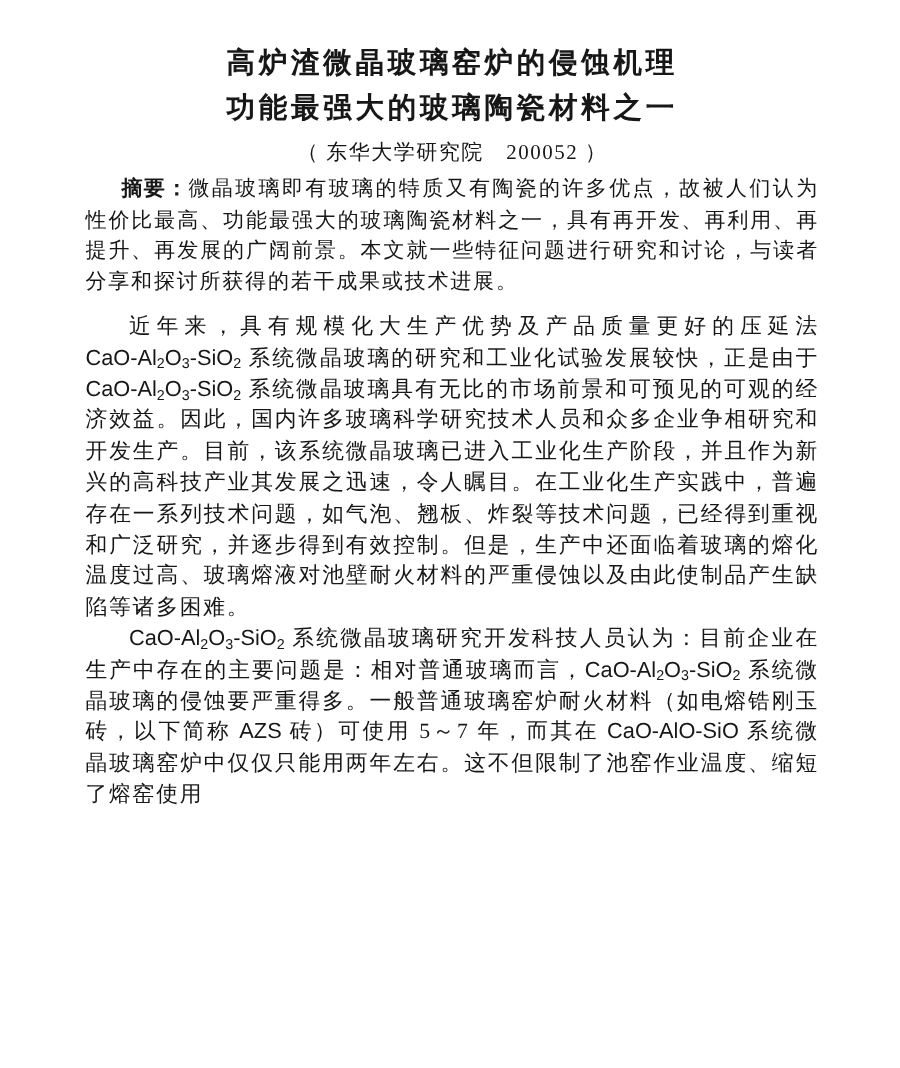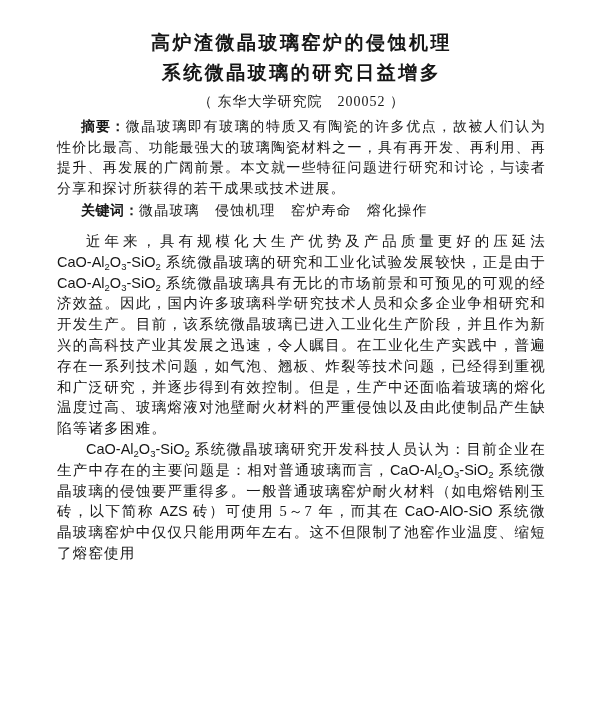--- a/index.html
+++ b/index.html
@@ -95,33 +95,30 @@
   
   .page * { -webkit-font-smoothing: antialiased; }
 </style>
 </head>
 <body>
 
 <div class="page">
 
   <h1 class="title">
     <span>高炉渣微晶玻璃窑炉的侵蚀机理</span><br>
-    <span>系统微晶玻璃的研究日益增多</span>
+    <span>功能最强大的玻璃陶瓷材料之一</span>
   </h1>
 
 
   <div class="affiliation">（ 东华大学研究院　200052 ）</div>
 
   <div class="abstract">
     <span class="inline-label">摘要：</span><span>微晶玻璃即有玻璃的特质又有陶瓷的许多优点，故被人们认为性价比最高、功能最强大的玻璃陶瓷材料之一，具有再开发、再利用、再提升、再发展的广阔前景。本文就一些特征问题进行研究和讨论，与读者分享和探讨所获得的若干成果或技术进展。</span>
   </div>
 
-  <div class="kw-line">
-    <span class="inline-label">关键词：</span><span>微晶玻璃　侵蚀机理　窑炉寿命　熔化操作</span>
-  </div>
 
 
   <div class="body-text">
     <p>近年来，具有规模化大生产优势及产品质量更好的压延法 <span class="formula">CaO-Al<sub>2</sub>O<sub>3</sub>-SiO<sub>2</sub></span> 系统微晶玻璃的研究和工业化试验发展较快，正是由于 <span class="formula">CaO-Al<sub>2</sub>O<sub>3</sub>-SiO<sub>2</sub></span> 系统微晶玻璃具有无比的市场前景和可预见的可观的经济效益。因此，国内许多玻璃科学研究技术人员和众多企业争相研究和开发生产。目前，该系统微晶玻璃已进入工业化生产阶段，并且作为新兴的高科技产业其发展之迅速，令人瞩目。在工业化生产实践中，普遍存在一系列技术问题，如气泡、翘板、炸裂等技术问题，已经得到重视和广泛研究，并逐步得到有效控制。但是，生产中还面临着玻璃的熔化温度过高、玻璃熔液对池壁耐火材料的严重侵蚀以及由此使制品产生缺陷等诸多困难。</p>
     <p><span class="formula">CaO-Al<sub>2</sub>O<sub>3</sub>-SiO<sub>2</sub></span> 系统微晶玻璃研究开发科技人员认为：目前企业在生产中存在的主要问题是：相对普通玻璃而言，<span class="formula">CaO-Al<sub>2</sub>O<sub>3</sub>-SiO<sub>2</sub></span> 系统微晶玻璃的侵蚀要严重得多。一般普通玻璃窑炉耐火材料（如电熔锆刚玉砖，以下简称 <span class="formula">AZS</span> 砖）可使用 5～7 年，而其在 <span class="formula">CaO-AlO-SiO</span> 系统微晶玻璃窑炉中仅仅只能用两年左右。这不但限制了池窑作业温度、缩短了熔窑使用</p>
   </div>
 
 </div>
 
 </body></html>

